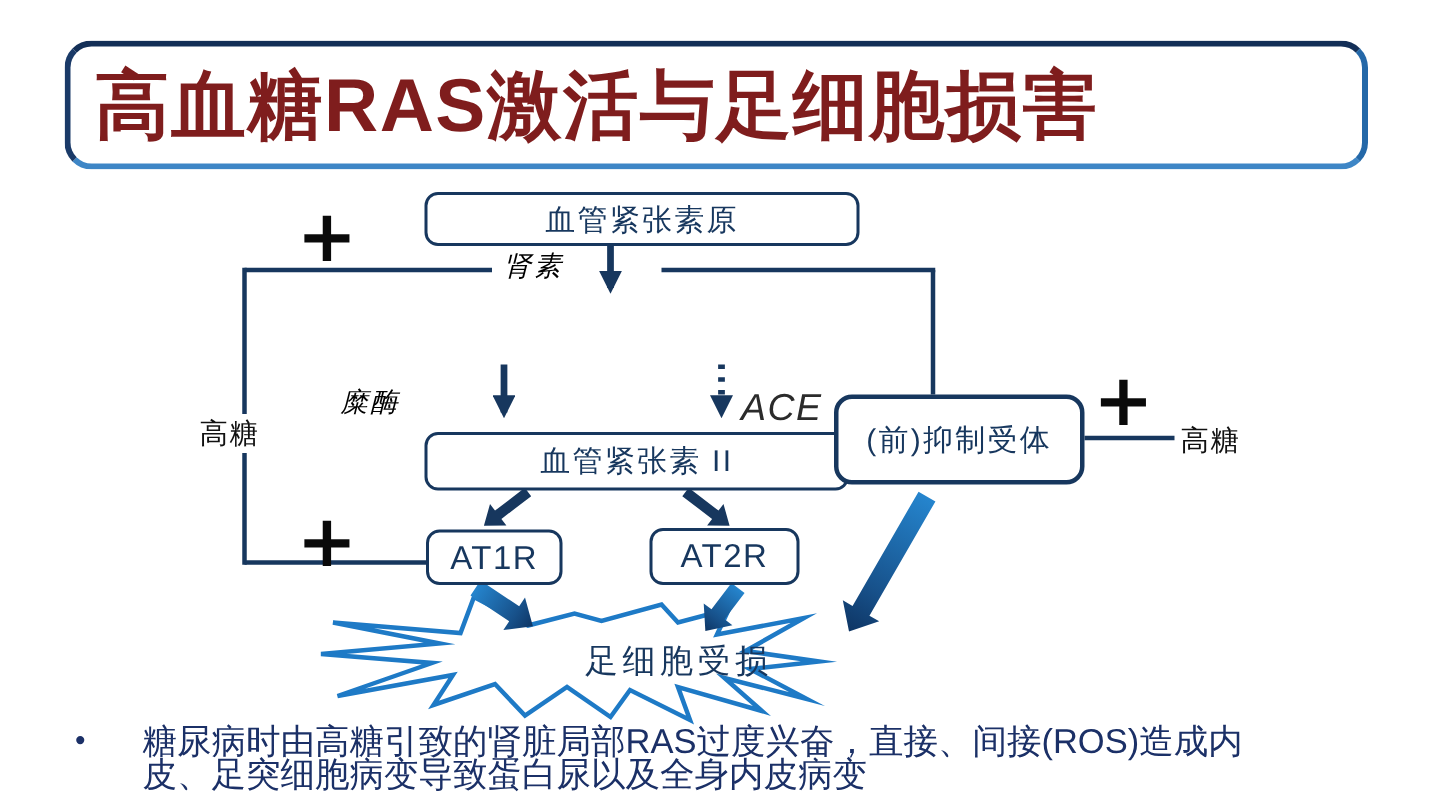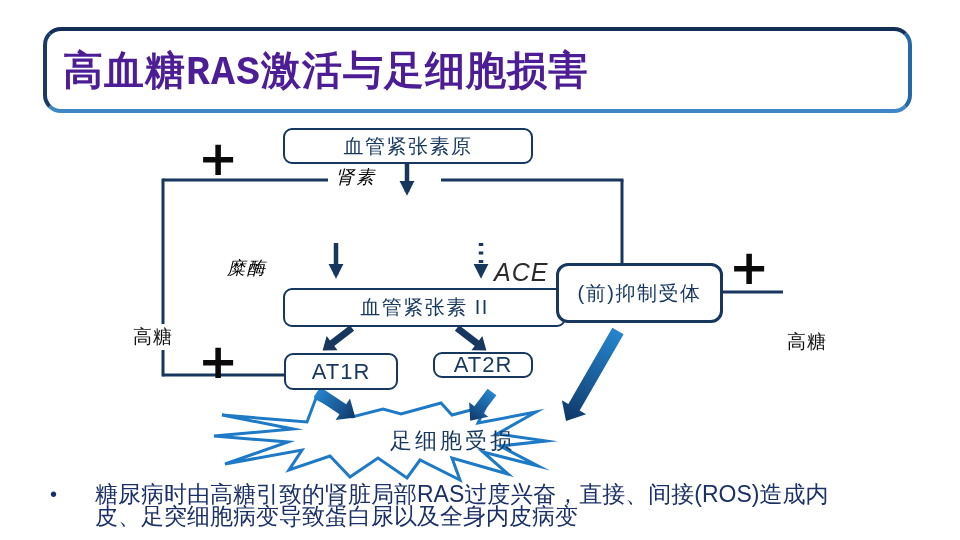--- a/index.html
+++ b/index.html
@@ -11,42 +11,42 @@
   .lbl{position:absolute;z-index:3;}
   
   .title-box{
     position:absolute;left:43px;top:27px;width:869px;height:86px;
     box-sizing:border-box;border:4px solid;
     border-color:#132F57 #2468A8 #3E86C6 #1A3A68;
     border-radius:18px;background:#fff;z-index:2;
     display:flex;align-items:center;
   }
   .title-text{
-    font-size:40px;font-weight:bold;color:#4c1d95;padding-left:16px;
-    letter-spacing:1px;white-space:nowrap;font-family:Liberation Mono, monospace;
+    font-size:50px;font-weight:bold;color:#7f1d1d;padding-left:16px;
+    letter-spacing:1px;white-space:nowrap;
   }
   
   .node{
     position:absolute;box-sizing:border-box;background:#fff;
     border:2.5px solid #17375E;border-radius:9px;color:#17375E;
     display:flex;align-items:center;justify-content:center;
     font-size:20px;letter-spacing:1.5px;z-index:2;white-space:nowrap;
   }
   .node.receptor{font-size:22px;letter-spacing:1px;}
   .node.big{border-width:3px;border-radius:13px;}
   
   .enzyme{font-style:italic;color:#000000;font-size:18px;letter-spacing:2px;white-space:nowrap;}
   .enzyme.dark{color:#2B2B2B;font-size:25px;letter-spacing:1px;}
   
   .plus{
     width:44px;text-align:center;font-size:48px;font-weight:900;color:#0a0a0a;
     line-height:44px;font-family:"DejaVu Sans",sans-serif;
   }
   
-  .hg{font-size:19px;color:#111;background:#fff;padding:0 2px;white-space:nowrap;letter-spacing:1px;margin-top:48px;}
+  .hg{font-size:19px;color:#111;background:#fff;padding:0 2px;white-space:nowrap;letter-spacing:1px;}
   
   .burst-label{font-size:22px;color:#17375E;letter-spacing:3px;white-space:nowrap;z-index:3;}
   
   .bullet-row{position:absolute;left:50px;top:483px;width:812px;z-index:3;display:flex;}
   .bullet-dot{width:45px;color:#1B3067;font-size:20px;line-height:22px;flex:none;}
   .bullet-text{color:#1B3067;font-size:23px;line-height:22px;width:756px;}
 </style>
 </head>
 <body>
 
@@ -84,24 +84,24 @@
 
     <polygon points="-6,0 6,0 6,31 13,31 0,46 -13,31 -6,31" fill="url(#agrad)" transform="translate(317,392) rotate(-56.3)"></polygon>
     <polygon points="-5.5,0 5.5,0 5.5,22 12,22 0,36 -12,22 -5.5,22" fill="url(#agrad)" transform="translate(492,392) rotate(37.2)"></polygon>
     <polygon points="-6.5,0 6.5,0 6.5,88 14,88 0,104 -14,88 -6.5,88" fill="url(#agrad)" transform="translate(618,331) rotate(30)"></polygon>
   </svg>
 
   <div class="title-box">
     <div class="title-text">高血糖RAS激活与足细胞损害</div>
   </div>
 
-  <div class="node" style="left:283px;top:128px;width:250px;height:36px;">血管紧张素原</div>
+  <div class="node" style="left:283px;top:128px;width:290px;height:36px;">血管紧张素原</div>
   <div class="node" style="left:283px;top:288px;width:283px;height:39px;">血管紧张素 II</div>
-  <div class="node receptor" style="left:284px;top:353px;width:114px;height:37px;text-align:center;">AT1R</div>
-  <div class="node receptor" style="left:433px;top:352px;width:100px;height:26px;">AT2R</div>
+  <div class="node receptor" style="left:284px;top:353px;width:91px;height:37px;text-align:center;">AT1R</div>
+  <div class="node receptor" style="left:433px;top:352px;width:100px;height:38px;">AT2R</div>
   <div class="node big" style="left:556px;top:263px;width:167px;height:60px;font-size:20px;border-radius:12px;">(前)抑制受体</div>
 
   <div class="lbl enzyme" style="left:336px;top:165px;">肾素</div>
   <div class="lbl enzyme" style="left:227px;top:256px;">糜酶</div>
   <div class="lbl enzyme dark" style="left:494px;top:258px;">ACE</div>
 
   <div class="lbl plus" style="left:196px;top:136px;">+</div>
   <div class="lbl plus" style="left:196px;top:339px;">+</div>
   <div class="lbl plus" style="left:727px;top:245px;">+</div>
 

